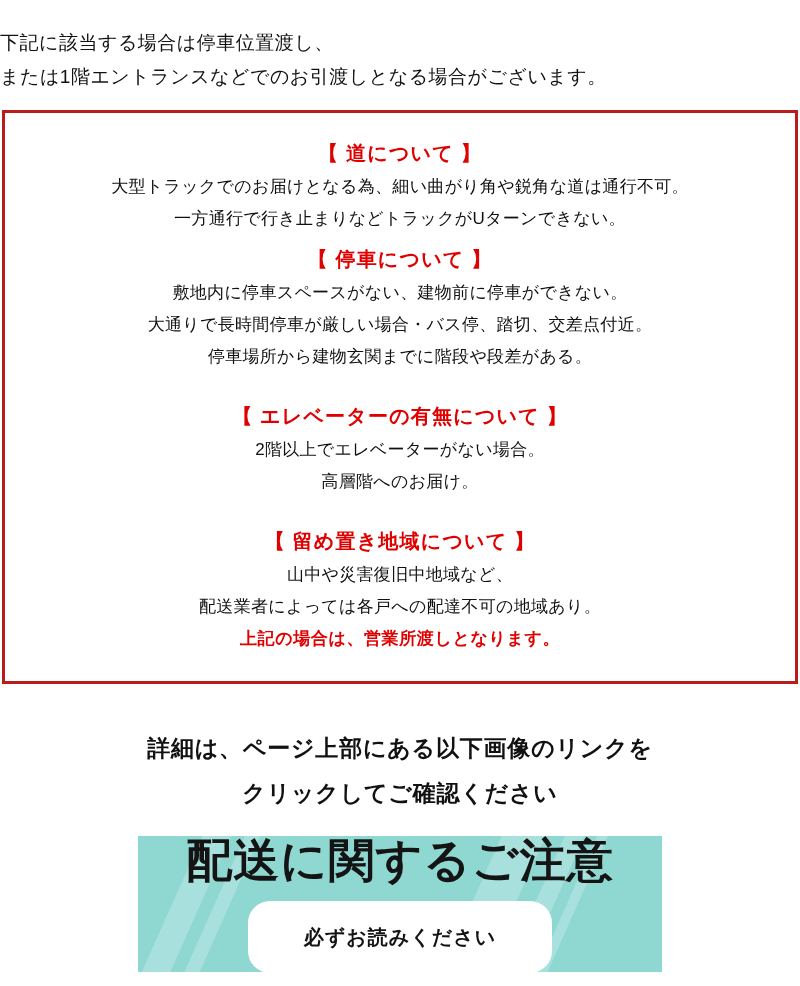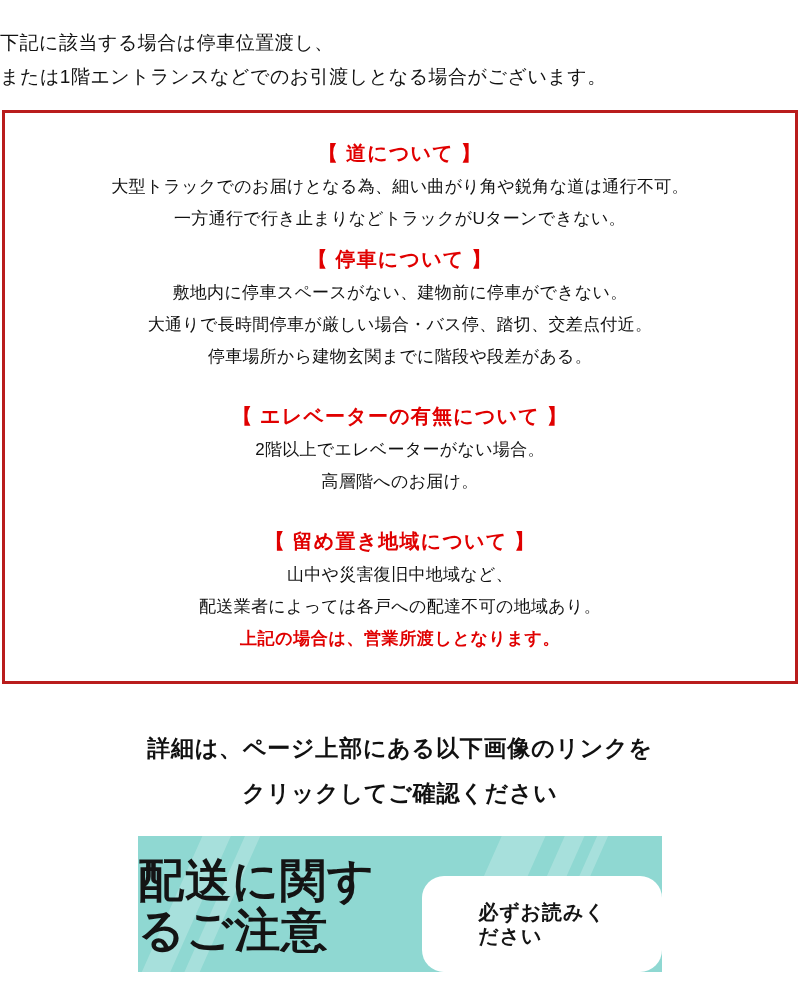--- a/index.html
+++ b/index.html
@@ -88,22 +88,22 @@
     display: flex;
     justify-content: center;
   }
   .banner {
     position: relative;
     width: 524px;
     height: 136px;
     background: #8fd8d2;
     overflow: hidden;
     display: flex;
-    flex-direction: row;
-    align-items: flex-end;
+    flex-direction: column;
+    align-items: center;
     justify-content: center;
     cursor: pointer;
   }
   .banner .stripe {
     position: absolute;
     background: rgba(255, 255, 255, 0.22);
     transform: rotate(24deg);
     pointer-events: none;
   }
   .banner .s1 { width: 26px; height: 300px; left: 30px;  top: -70px; }

